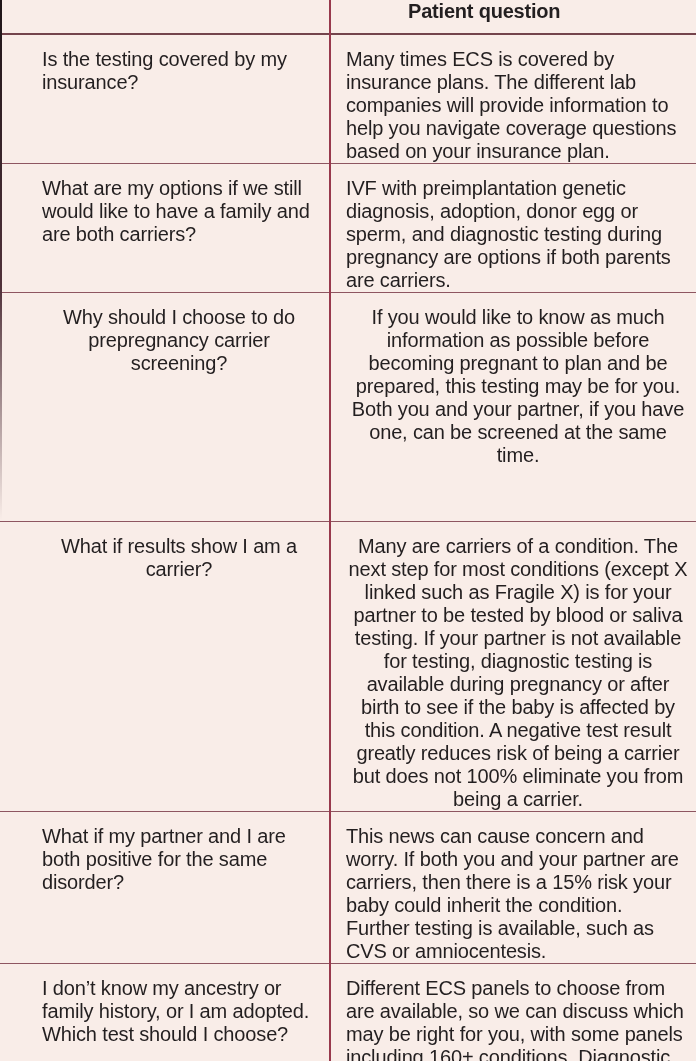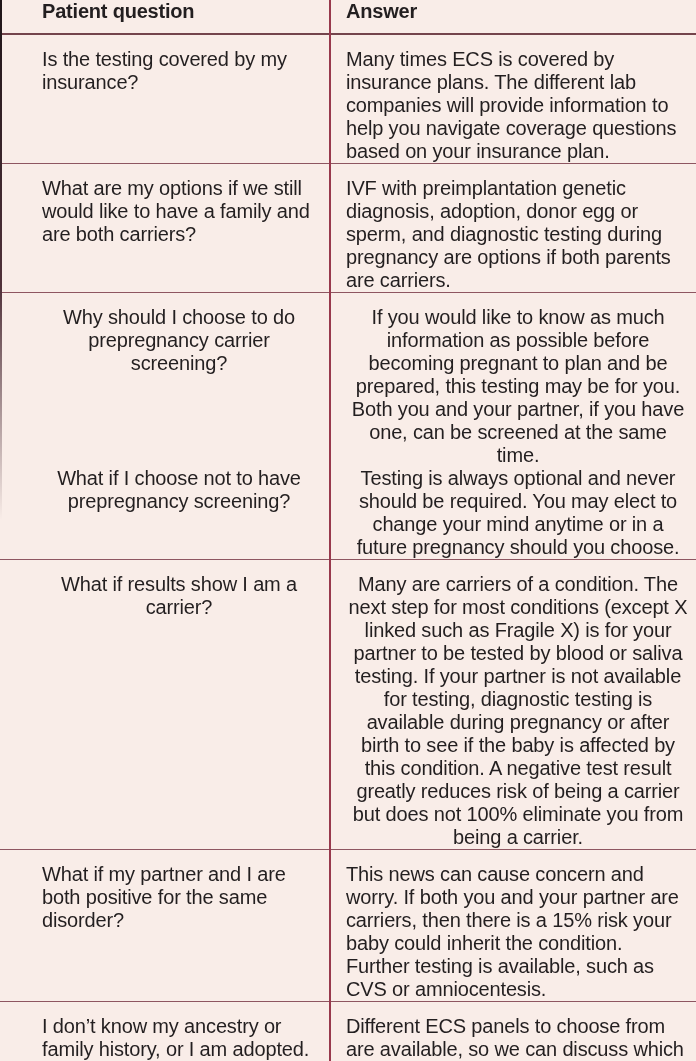--- a/index.html
+++ b/index.html
@@ -76,43 +76,38 @@
     background:linear-gradient(to bottom,#1f1518 0%,#50313a 55%,rgba(80,49,58,0) 100%);
     pointer-events:none;
   }
 </style>
 </head>
 <body>
 
 <div class="table">
   <div class="header-row">
     <div class="cell q">Patient question</div>
-    <div class="cell a">Answer</div>
   </div>
   <div id="rows">
       <div class="row">
         <div class="pair">
     <div class="cell q"><span>Is the testing covered by my insurance?</span></div>
     <div class="cell a"><span>Many times ECS is covered by insurance plans. The different lab companies will provide information to help you navigate coverage questions based on your insurance plan.</span></div>
   </div>
       </div>
       <div class="row">
         <div class="pair">
     <div class="cell q"><span>What are my options if we still would like to have a family and are both carriers?</span></div>
     <div class="cell a"><span>IVF with preimplantation genetic diagnosis, adoption, donor egg or sperm, and diagnostic testing during pregnancy are options if both parents are carriers.</span></div>
   </div>
       </div>
       <div class="row">
         <div class="pair">
     <div class="cell q"><span>Why should I choose to do prepregnancy carrier screening?</span></div>
     <div class="cell a"><span>If you would like to know as much information as possible before becoming pregnant to plan and be prepared, this testing may be for you. Both you and your partner, if you have one, can be screened at the same time.</span></div>
-  </div>
-        <div class="pair">
-    <div class="cell q"><span>What if I choose not to have prepregnancy screening?</span></div>
-    <div class="cell a"><span>Testing is always optional and never should be required. You may elect to change your mind anytime or in a future pregnancy should you choose.</span></div>
   </div>
       </div>
       <div class="row">
         <div class="pair">
     <div class="cell q"><span>What if results show I am a carrier?</span></div>
     <div class="cell a"><span>Many are carriers of a condition. The next step for most conditions (except X linked such as Fragile X) is for your partner to be tested by blood or saliva testing. If your partner is not available for testing, diagnostic testing is available during pregnancy or after birth to see if the baby is affected by this condition. A negative test result greatly reduces risk of being a carrier but does not 100% eliminate you from being a carrier.</span></div>
   </div>
       </div>
       <div class="row">
         <div class="pair">

